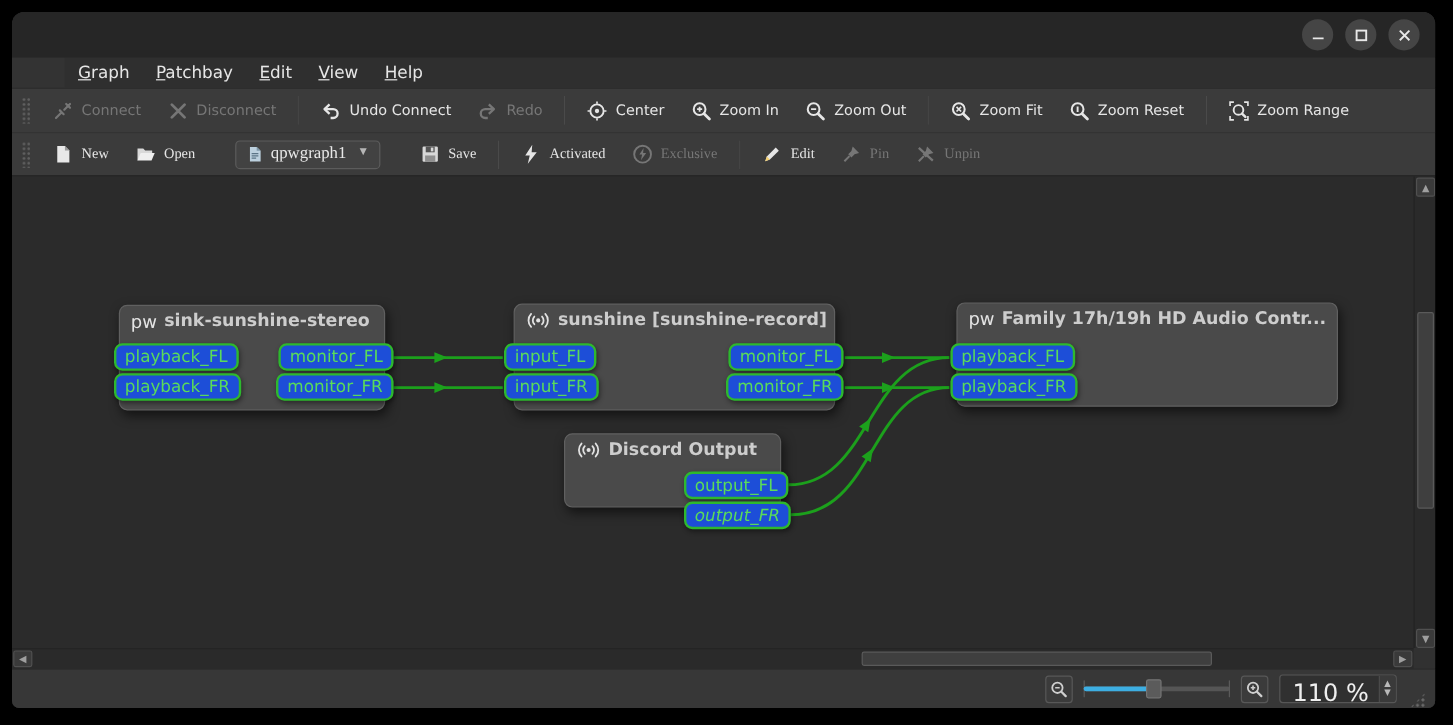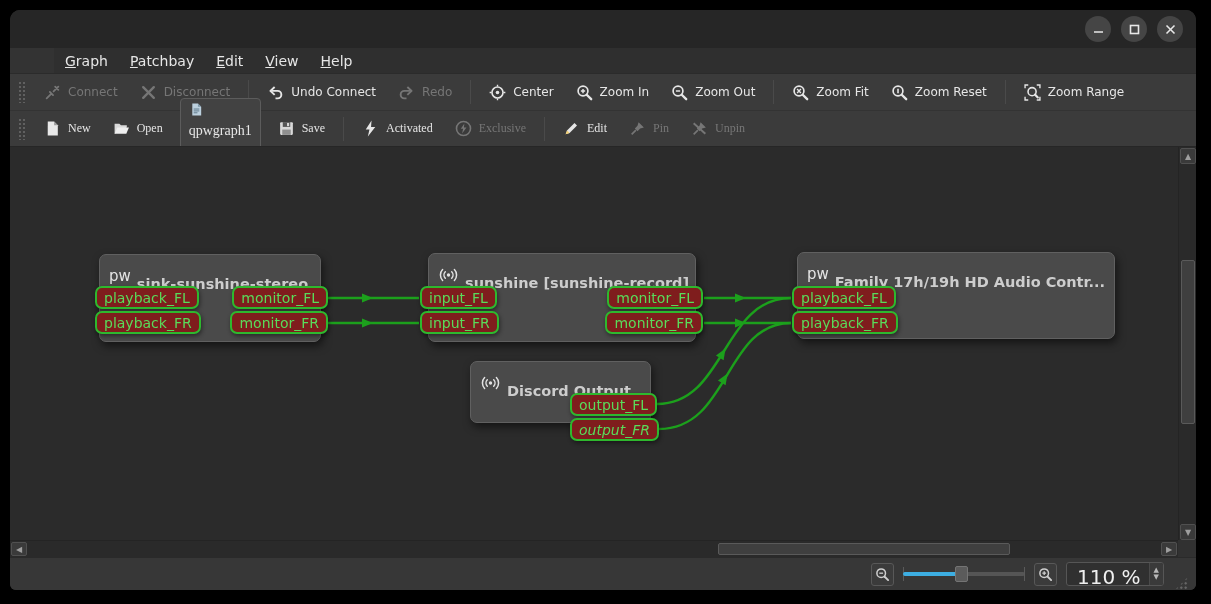--- a/index.html
+++ b/index.html
@@ -29,36 +29,36 @@
   .toolbar.second { height:36px; border-top:1px solid #333;font-family:Liberation Serif, serif; }
   .handle { width:7px; height:22px; margin:0 6px 0 2px;
             background-image:radial-gradient(#606060 1px, transparent 1.2px);
             background-size:4px 4px; }
   .tbtn { display:flex; align-items:center; gap:7px; padding:5px 9px; border-radius:3px;
           color:#e6e6e6; font-size:12px; white-space:nowrap; }
   .tbtn.disabled { color:#767676; }
   .tbtn svg { width:17px; height:17px; flex:0 0 auto; }
   .tsep { width:1px; height:24px; background:#2c2c2c; border-right:1px solid #4a4a4a; margin:0 5px; }
   .combo { display:flex; gap:6px; background:#424242; border:1px solid #5c5c5c;
-           border-radius:4px; padding:3px 8px; color:#e8e8e8; font-size:14px; margin:0 4px;flex-direction:column; }
+           border-radius:4px; padding:3px 8px; color:#e8e8e8; font-size:14px; margin:0 20px; }
   .combo .caret { font-size:10px; color:#b5b5b5; margin-left:3px; }
 
   
   .canvas-wrap { flex:1 1 auto; position:relative; background:#2b2b2b; border-top:1px solid #262626; }
   .viewport { position:absolute; left:0; top:0; width:1168px; height:394px; overflow:hidden; }
 
   .node { position:absolute; background:#4a4a4a; border:1px solid #606060; border-radius:7px;
           box-shadow:2px 4px 9px rgba(0,0,0,.55); z-index:1; }
   .node-head { position:absolute; left:9px; top:5px; display:flex; align-items:center; gap:6px; }
-  .node-title { color:#cdcdcd; font-size:14.5px; font-weight:bold; white-space:nowrap;margin-top:16px; }
+  .node-title { color:#cdcdcd; font-size:14.5px; font-weight:bold; white-space:nowrap; }
   .pw-glyph { color:#e4e4e4; font-size:15px; font-weight:normal; line-height:1; }
   .bc-icon svg { width:21px; height:16px; display:block; }
 
   .port { position:absolute; height:23px; line-height:18px; padding:1px 7px;
-          background:#7f1d1d; border:2px solid #2eb82e; border-radius:7px;
+          background:#1d4ed8; border:2px solid #2eb82e; border-radius:7px;
           color:#5adb5a; font-size:14px; white-space:nowrap; z-index:3;
           box-shadow:1px 2px 4px rgba(0,0,0,.45); }
 
   svg.wires { position:absolute; left:0; top:0; z-index:2; pointer-events:none; }
   .wire { stroke:#1ca01c; stroke-width:2.4; fill:none; }
   .arrow { fill:#1ca01c; }
 
   
   .vscroll { position:absolute; right:0; top:0; width:18px; height:394px; background:#2a2a2a; border-left:1px solid #242424; }
   .hscroll { position:absolute; left:0; bottom:0; width:1168px; height:17px; background:#2a2a2a; border-top:1px solid #242424; }

